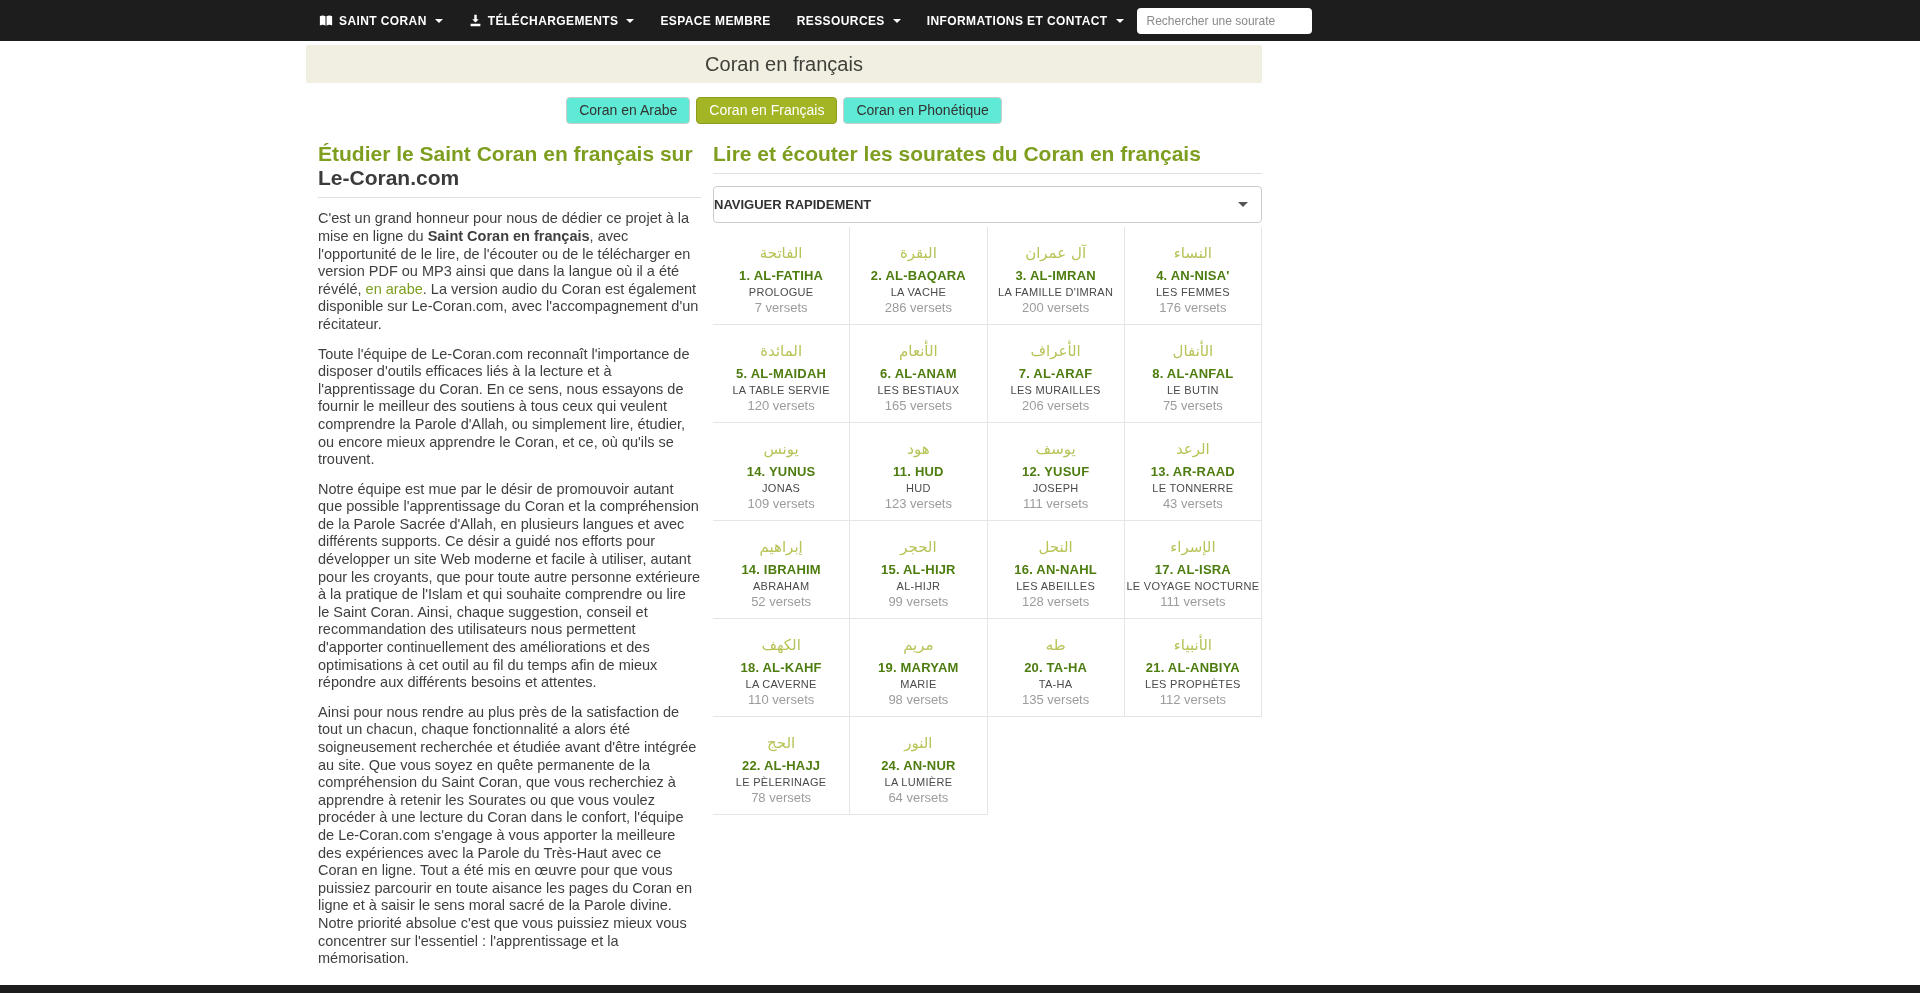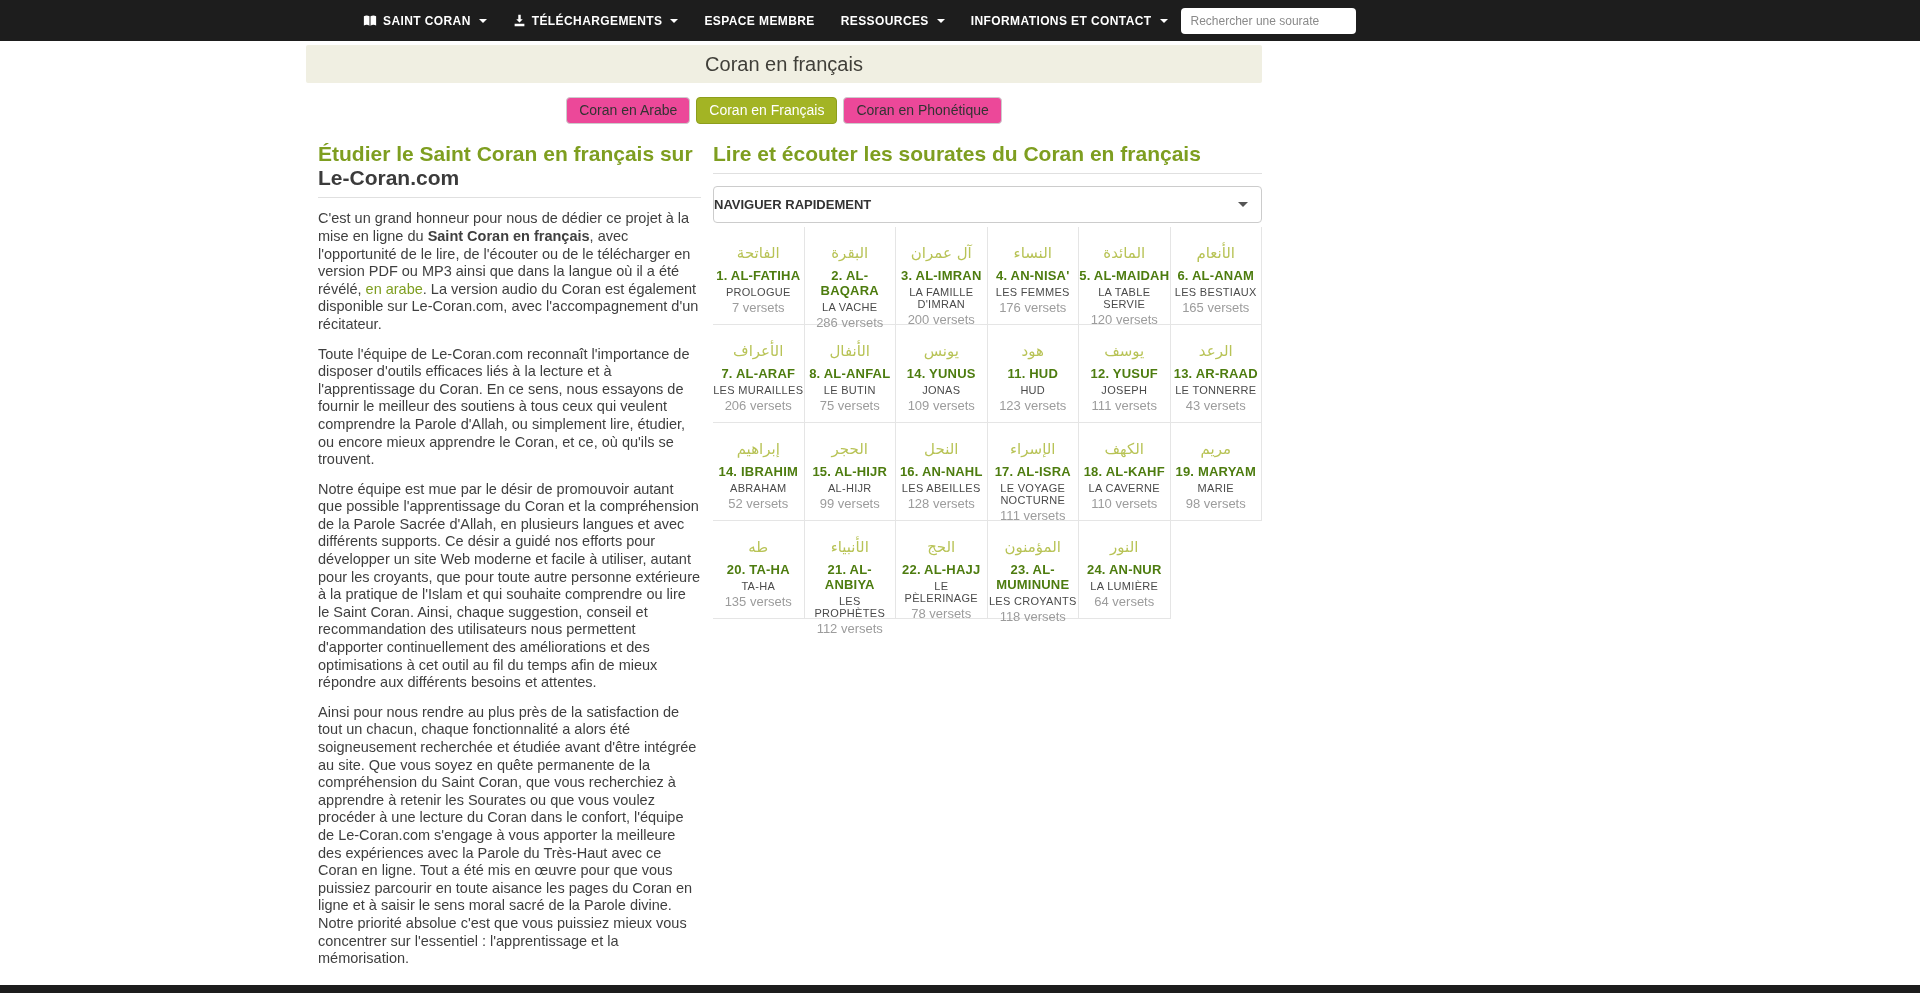--- a/index.html
+++ b/index.html
@@ -1,20 +1,20 @@
 <!DOCTYPE html>
 <html style="--navbar-bg: #1d1d1d; --band-bg: #f0efe2; --accent: #7e9e20; --accent-strong: #a3b424; --arabic: #b8c356;"><head>
 <meta charset="utf-8">
 <style>
   * { margin:0; padding:0; box-sizing:border-box; }
   html,body { width:1920px; height:993px; overflow:hidden; background:#fff;
               font-family:"Liberation Sans", sans-serif; }
 
   
-  .navbar { height:41px; background:var(--navbar-bg,#1d1d1d); display:flex; align-items:center;padding-left:44px; }
+  .navbar { height:41px; background:var(--navbar-bg,#1d1d1d); display:flex; align-items:center; }
   .nav-inner { width:956px; margin-left:306px; display:flex; align-items:center; height:100%; }
   .nav-items { display:flex; align-items:center; height:100%; }
   .nav-item { display:flex; align-items:center; gap:6px; padding:0 13px; height:100%;
               color:#fff; font-size:12px; font-weight:bold; letter-spacing:.4px; cursor:pointer; white-space:nowrap; }
   .nav-icon { display:flex; align-items:center; }
   .nav-icon svg { fill:#fff; }
   .caret { width:0; height:0; border-left:4px solid transparent; border-right:4px solid transparent;
            border-top:4px solid #fff; margin-left:2px; }
   .search-input { margin-left:auto; margin-right:78px; width:176px; height:26px; border:none;
                   border-radius:4px; padding:0 10px; font-size:12px; color:#333; background:#ffffff;
@@ -22,21 +22,21 @@
   .search-input::placeholder { color:#8a8a8a; }
 
   
   .band { width:956px; margin:4px 0 0 306px; height:38px; background:var(--band-bg,#f0efe2);
           display:flex; align-items:center; justify-content:center; border-radius:2px; }
   .band h1 { font-size:20px; font-weight:normal; color:#403f39; }
 
   
   .pills { width:956px; margin:14px 0 0 306px; display:flex; justify-content:center; gap:6px; }
   .pill { font-family:inherit; font-size:14px; padding:5px 12px; border:1px solid #ccc; border-radius:4px;
-          background:#ec4899; color:#333; cursor:pointer; line-height:1.1; }
+          background:#5eead4; color:#333; cursor:pointer; line-height:1.1; }
   .pill.active { background:var(--accent-strong,#a3b424); border-color:#8d9e1c; color:#fff; }
 
   
   .main { width:956px; margin:18px 0 0 306px; display:flex; align-items:flex-start; }
   .col-left  { width:407px; padding:0 12px; }
   .col-right { flex:1; }
   h2 { font-size:21px; line-height:24px; font-weight:bold; color:var(--accent,#7e9e20); margin-bottom:7px; }
   h2 .dark { color:#3b3b3b; }
   .rule { border:none; border-top:1px solid #e0e0e0; margin-bottom:12px; }
   .col-left p { font-size:14.5px; line-height:17.6px; color:#3f3f3f; margin-bottom:12px; }
@@ -45,21 +45,21 @@
 
   
   .select-wrap { position:relative; }
   .quick-select { width:100%; height:37px; border:1px solid #ccc; border-radius:4px; background:#fff;
                   font-family:inherit; font-weight:bold; font-size:13px; color:#333; padding:0 0;
                   appearance:none; -webkit-appearance:none; -moz-appearance:none; outline:none; cursor:pointer; }
   .select-caret { position:absolute; right:14px; top:16px; width:0; height:0; pointer-events:none;
                   border-left:5px solid transparent; border-right:5px solid transparent; border-top:5px solid #555; }
 
   
-  .grid { margin-top:4px; display:grid; grid-template-columns:repeat(6,1fr); }
+  .grid { margin-top:4px; display:grid; grid-template-columns:repeat(4,1fr); }
   .cell { height:98px; padding-top:19px; text-align:center; cursor:pointer;
           border-right:1px solid #e5e5e5; border-bottom:1px solid #e5e5e5; }
   .cell .ar  { font-size:15px; line-height:15px; color:var(--arabic,#b8c356); direction:rtl;
                font-family:"DejaVu Sans", sans-serif; letter-spacing:1px; }
   .cell .ttl { margin-top:7px; font-size:13px; font-weight:bold; color:#4d7c0f; letter-spacing:.2px; }
   .cell .fr  { margin-top:3px; font-size:11px; color:#4a4a4a; letter-spacing:.3px; }
   .cell .vs  { margin-top:2px; font-size:13px; color:#9c9c9c; }
 
   
   .footer-strip { position:fixed; left:0; bottom:0; width:1920px; height:8px; background:var(--navbar-bg,#1d1d1d); }
@@ -261,26 +261,20 @@
     <div class="fr">LES PROPHÈTES</div>
     <div class="vs">112 versets</div>
   </div>
         <div class="cell">
     <div class="ar">الحج</div>
     <div class="ttl">22. AL-HAJJ</div>
     <div class="fr">LE PÈLERINAGE</div>
     <div class="vs">78 versets</div>
   </div>
         <div class="cell">
-    <div class="ar">المؤمنون</div>
-    <div class="ttl">23. AL-MUMINUNE</div>
-    <div class="fr">LES CROYANTS</div>
-    <div class="vs">118 versets</div>
-  </div>
-        <div class="cell">
     <div class="ar">النور</div>
     <div class="ttl">24. AN-NUR</div>
     <div class="fr">LA LUMIÈRE</div>
     <div class="vs">64 versets</div>
   </div>
       </div>
   </section>
 
 </div>
 

